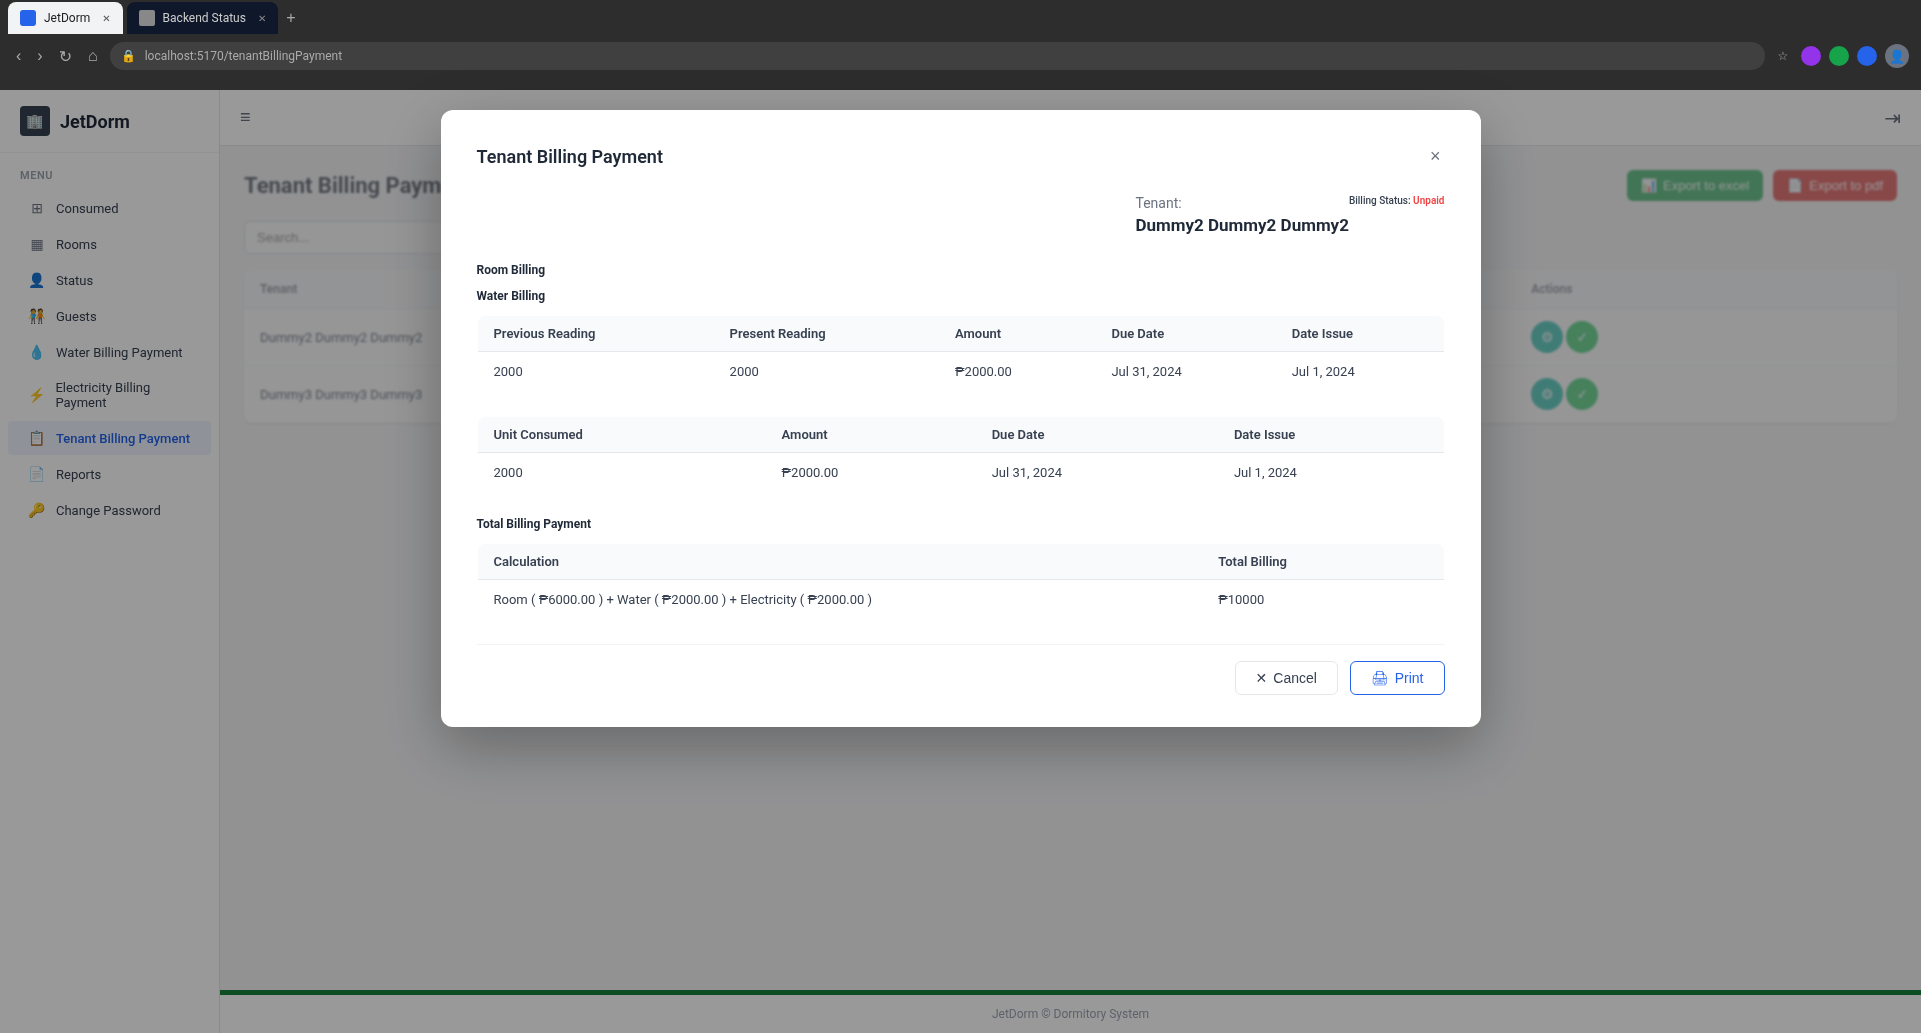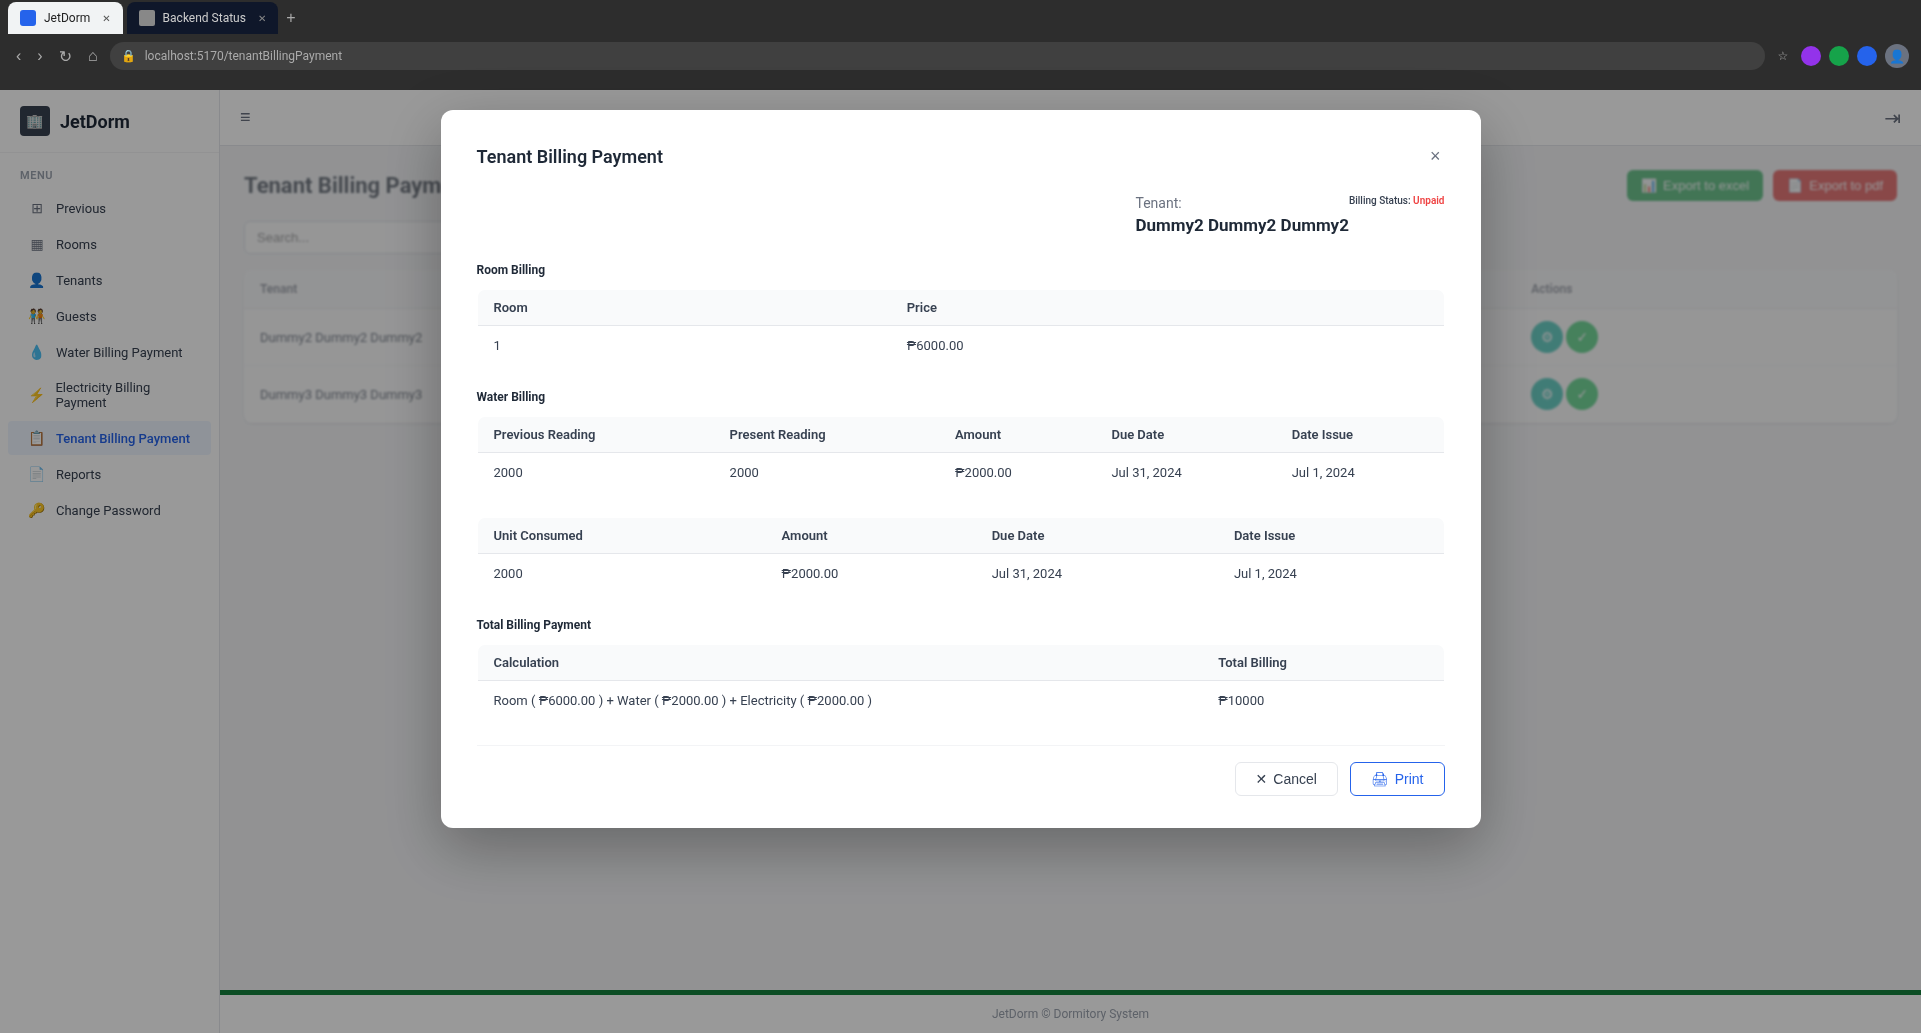--- a/index.html
+++ b/index.html
@@ -493,29 +493,29 @@
       <div class="sidebar-logo-icon">
         <span>🏢</span>
       </div>
       <span>JetDorm</span>
     </div>
 
     <div class="sidebar-section-label">MENU</div>
 
     <div class="sidebar-item">
       <span class="sidebar-item-icon">⊞</span>
-      <span>Previous</span>
+      <span>Consumed</span>
     </div>
     <div class="sidebar-item">
       <span class="sidebar-item-icon">▦</span>
       <span>Rooms</span>
     </div>
     <div class="sidebar-item">
       <span class="sidebar-item-icon">👤</span>
-      <span>Tenants</span>
+      <span>Status</span>
     </div>
     <div class="sidebar-item">
       <span class="sidebar-item-icon">🧑‍🤝‍🧑</span>
       <span>Guests</span>
     </div>
     <div class="sidebar-item">
       <span class="sidebar-item-icon">💧</span>
       <span>Water Billing Payment</span>
     </div>
     <div class="sidebar-item">
@@ -616,34 +616,20 @@
         <div class="tenant-label">Tenant:</div>
         <div class="tenant-name">Dummy2 Dummy2 Dummy2</div>
       </div>
       <div class="billing-status">
         <span>Billing Status:</span>
         <span class="billing-status-value">Unpaid</span>
       </div>
     </div>
 
     <h3 class="section-heading">Room Billing</h3>
-    <table class="billing-table">
-      <thead>
-        <tr>
-          <th>Room</th>
-          <th>Price</th>
-        </tr>
-      </thead>
-      <tbody>
-        <tr>
-          <td>1</td>
-          <td>₱6000.00</td>
-        </tr>
-      </tbody>
-    </table>
 
     <h3 class="section-heading">Water Billing</h3>
     <table class="billing-table">
       <thead>
         <tr>
           <th>Previous Reading</th>
           <th>Present Reading</th>
           <th>Amount</th>
           <th>Due Date</th>
           <th>Date Issue</th>

